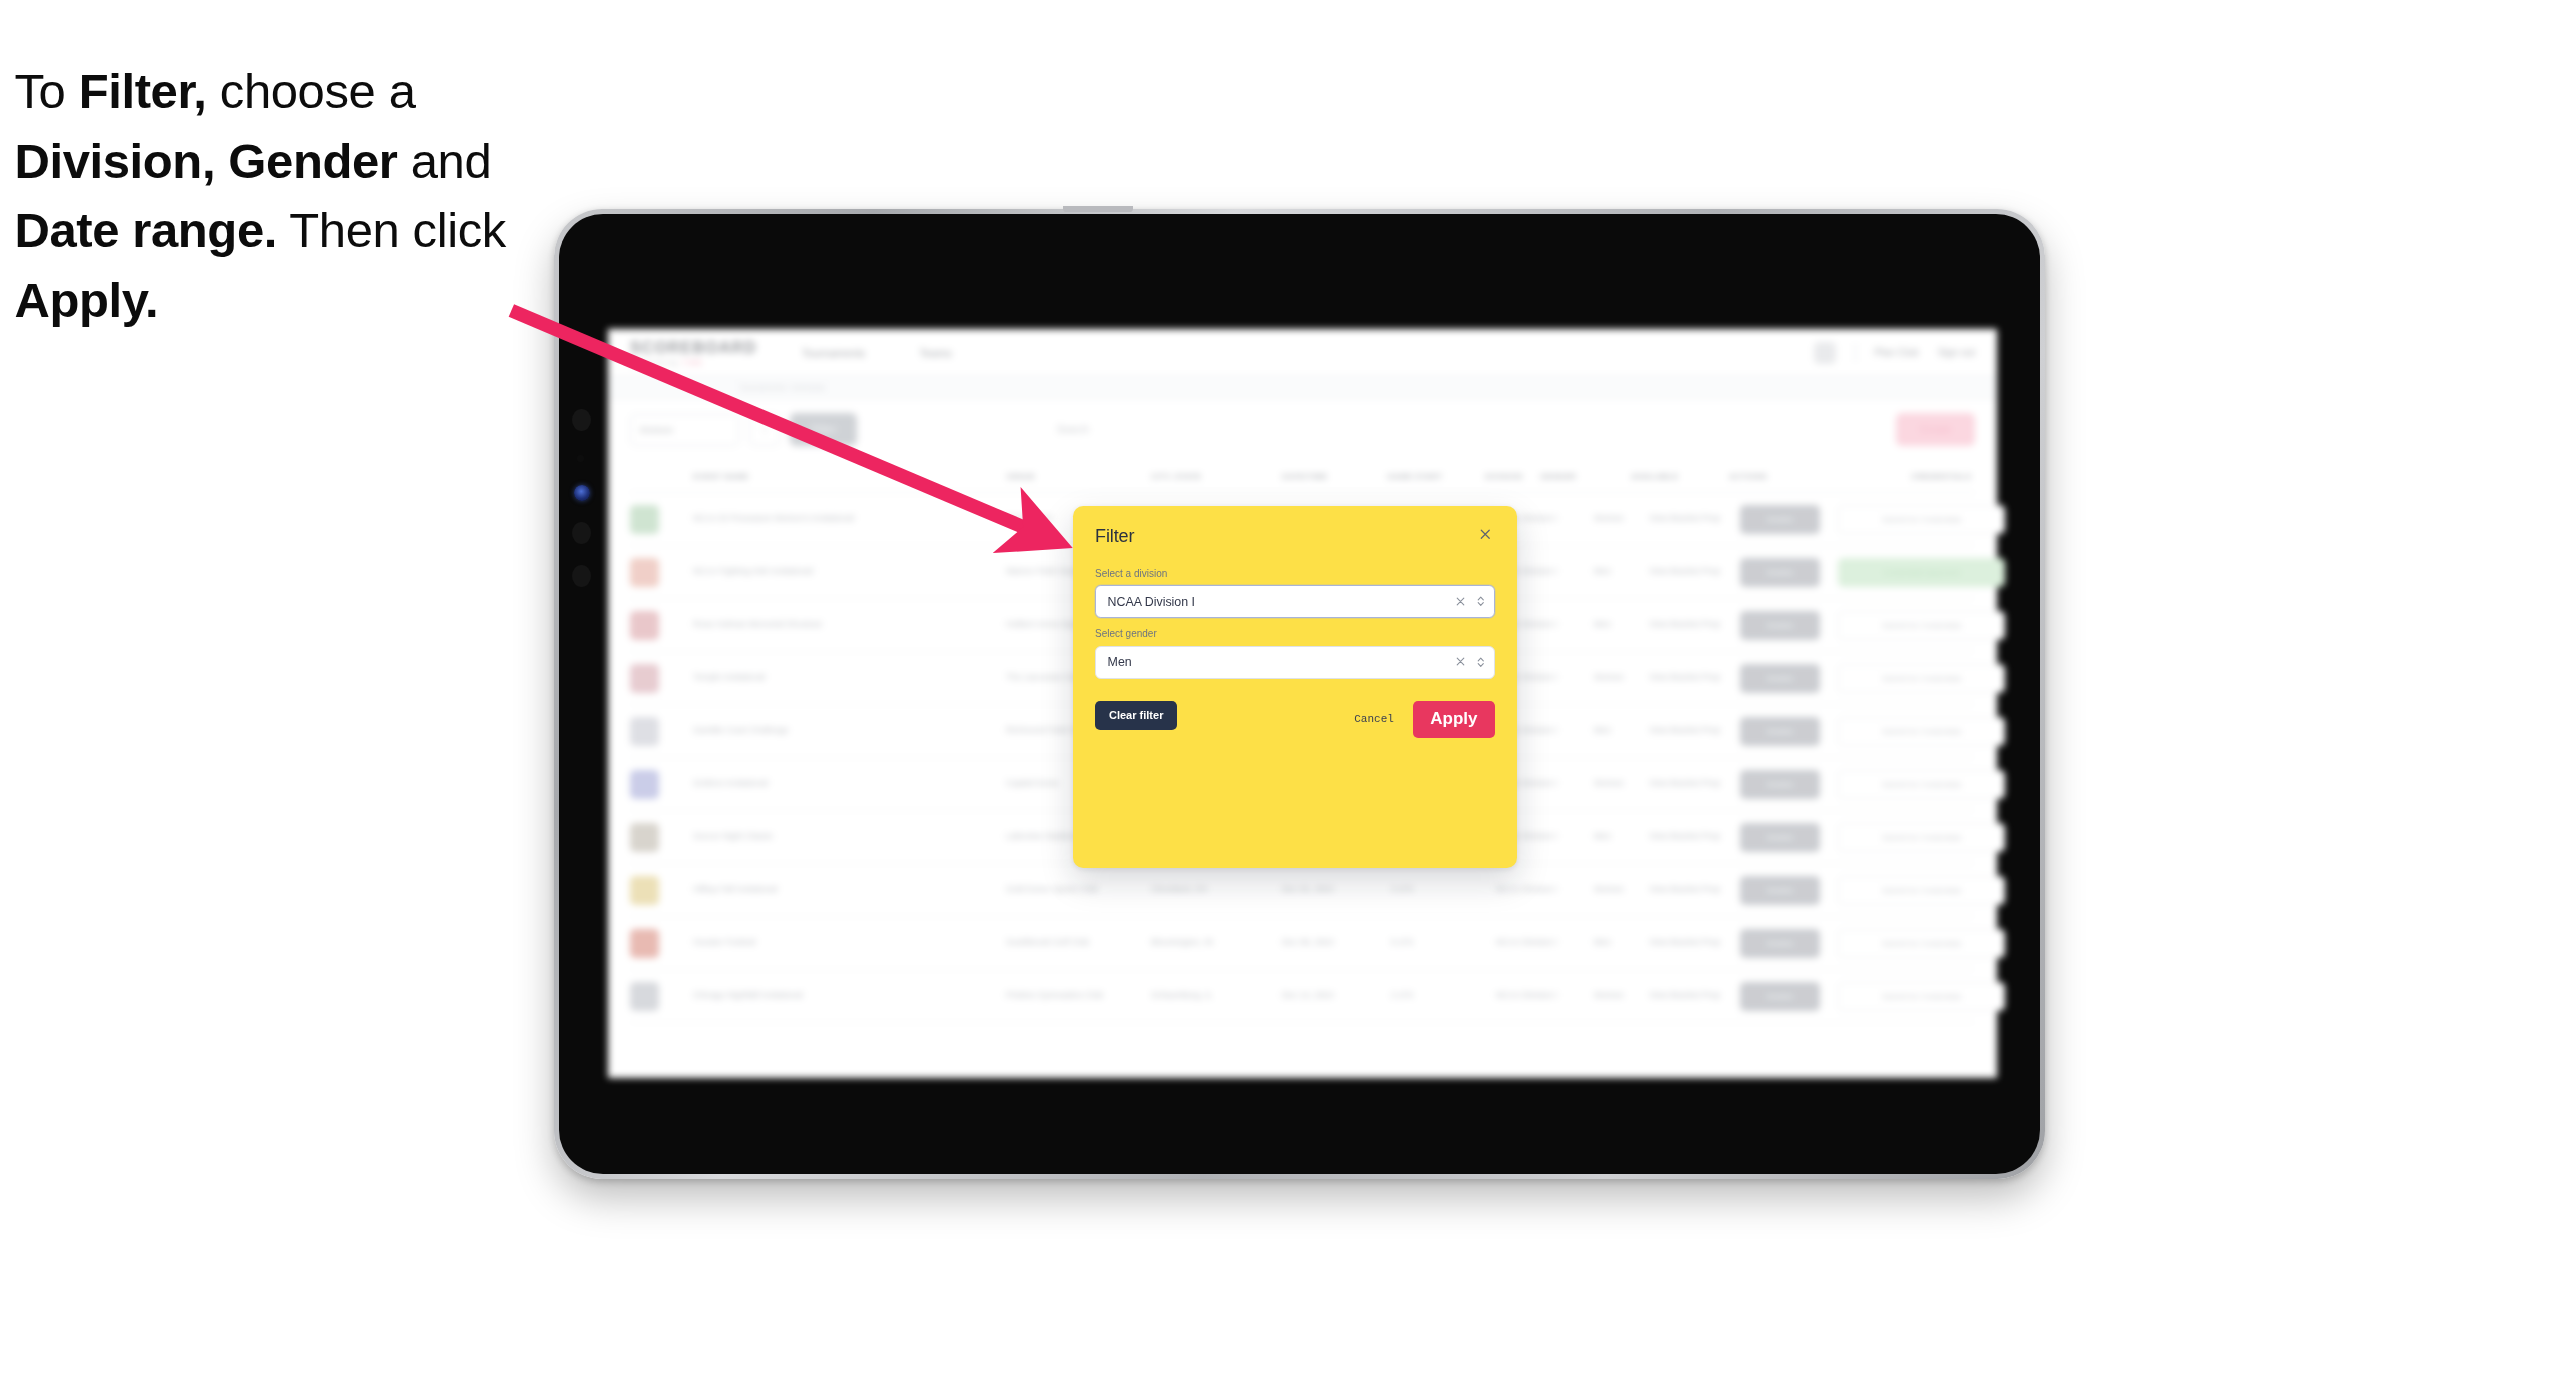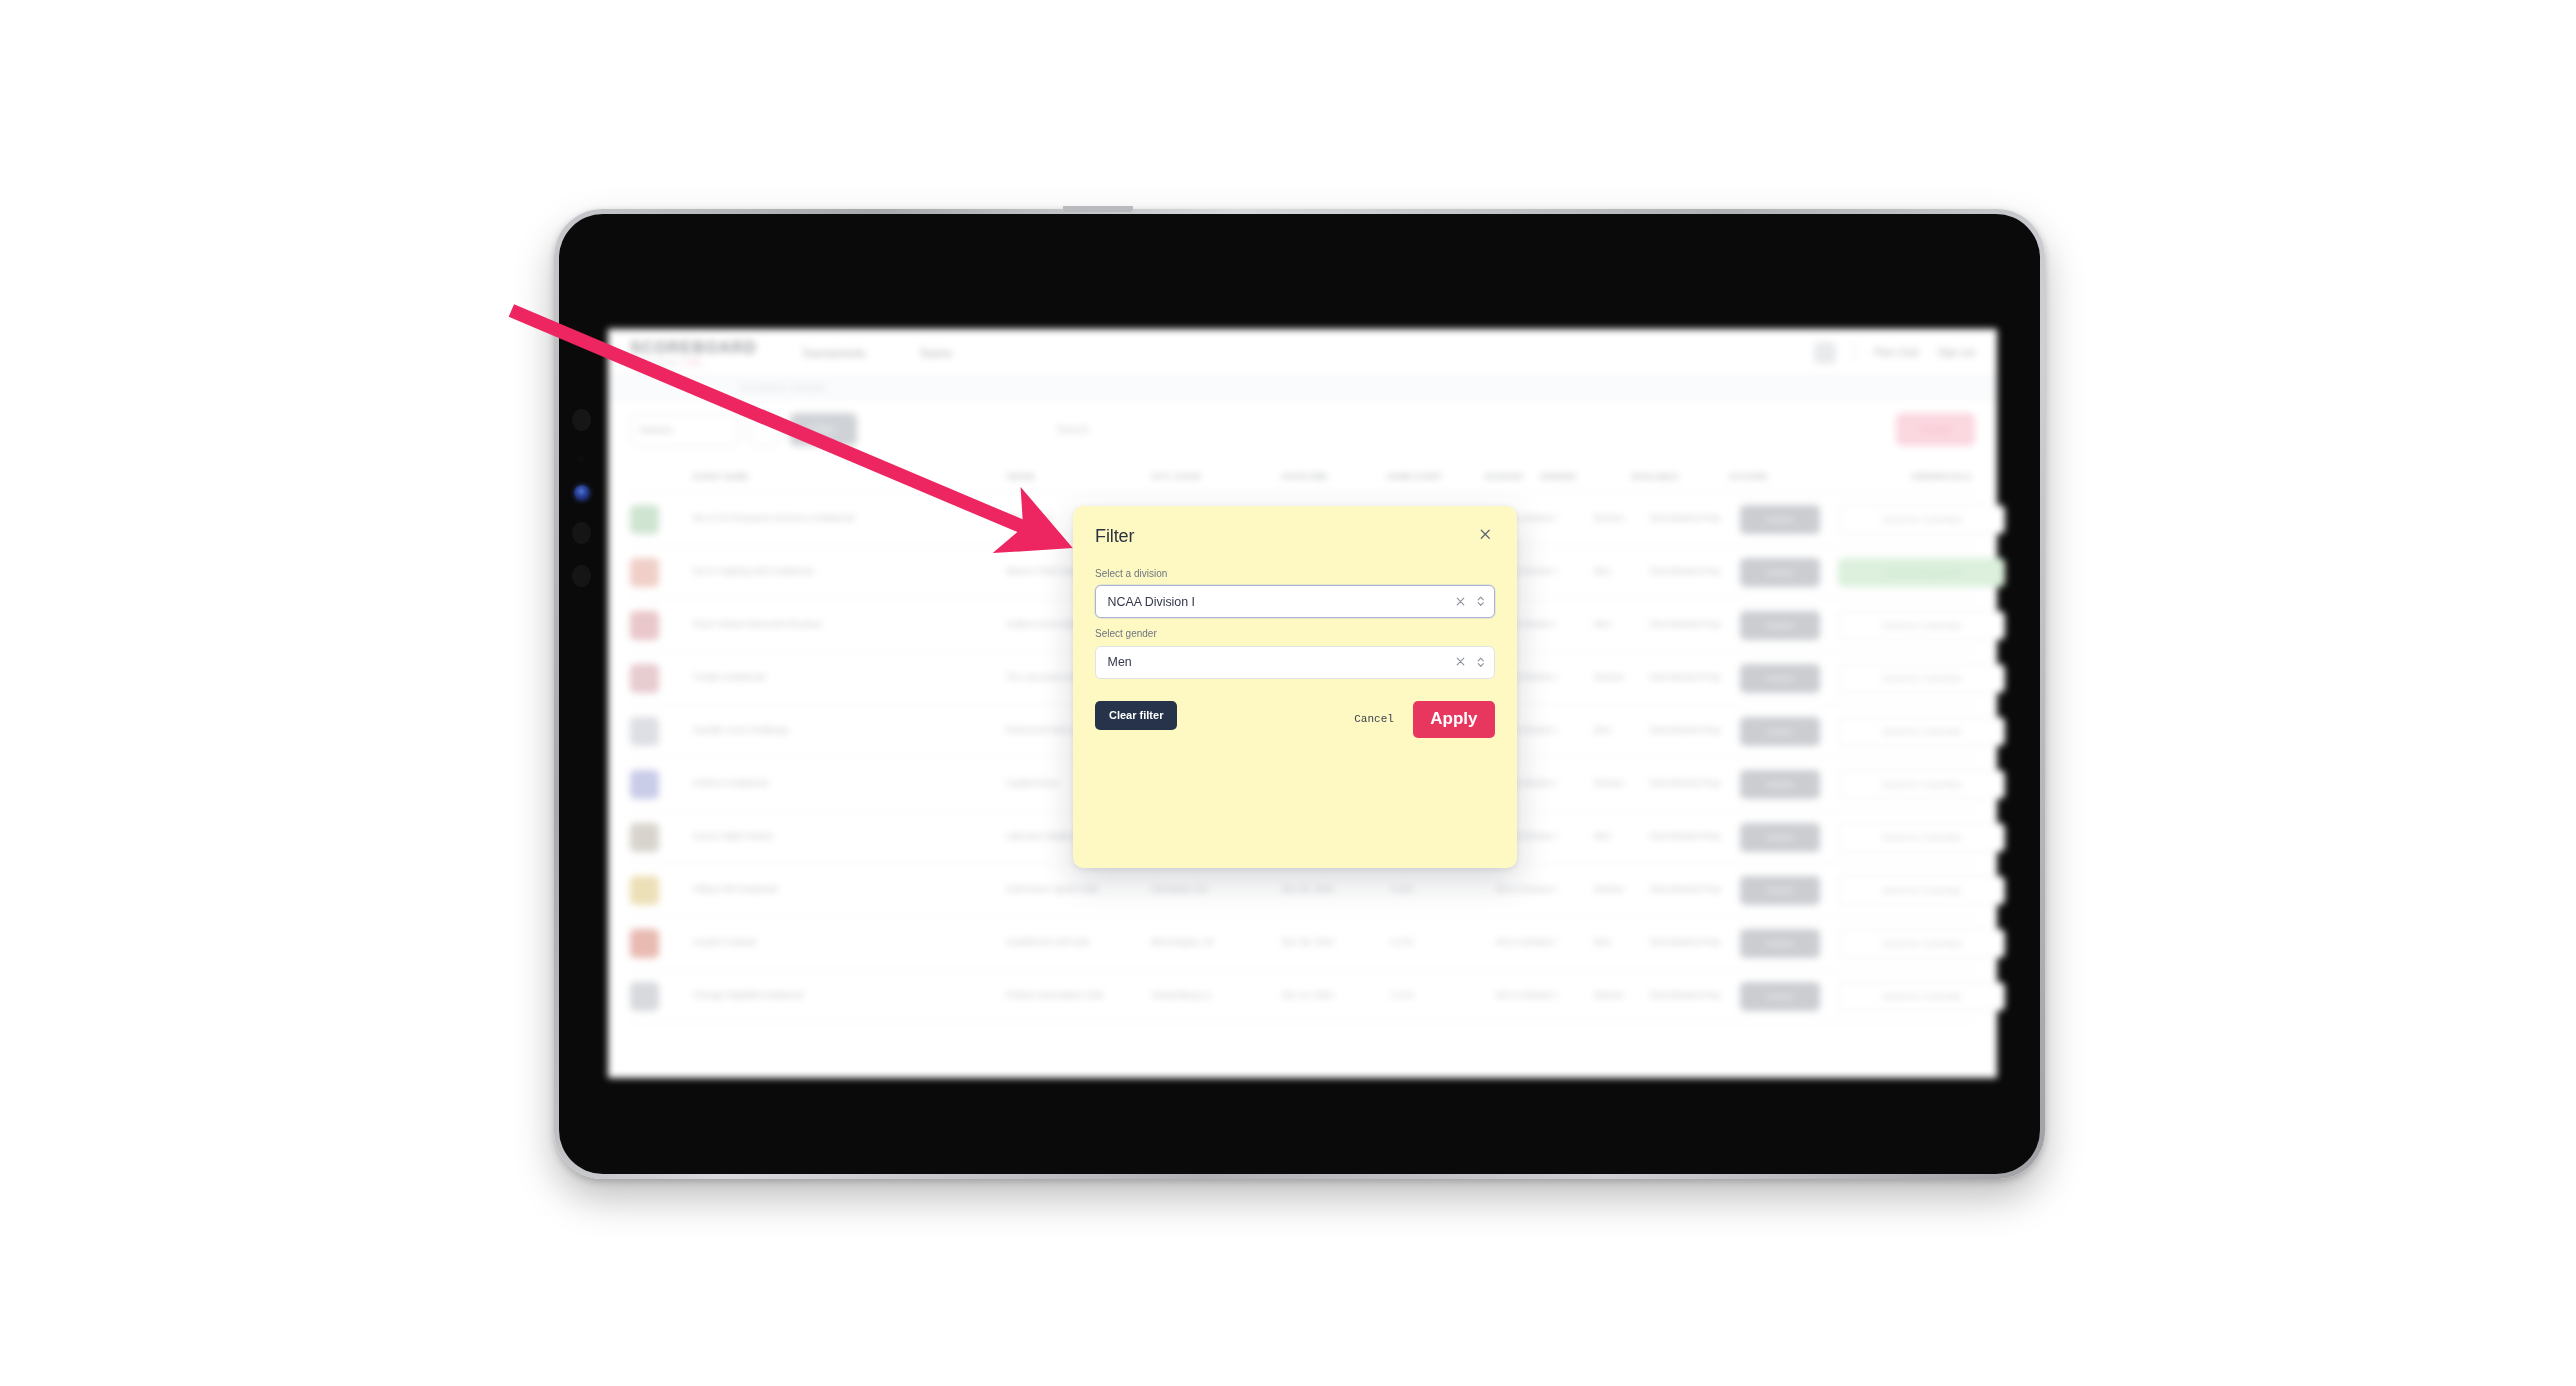--- a/index.html
+++ b/index.html
@@ -119,21 +119,21 @@
 
   
   #modal-overlay {
     position: absolute; left: 49px; top: 115px;
     width: 1389px; height: 749px;
     background: rgba(255,255,255,0.02);
   }
   #filter-modal {
     position: absolute; left: 1073px; top: 506px;
     width: 444px; height: 362px;
-    background: #fef9c3; border-radius: 10.2px;
+    background: #fde047; border-radius: 10.2px;
     box-shadow: 0 13px 33px rgba(20,24,40,.17), 0 1.5px 5.8px rgba(20,24,40,.08);
     padding: 20.4px 22px 19px 22px;
   }
   #modal-header { position: relative; height: 31px; }
   #modal-title { font-size: 18px; color: #2b3240; font-weight: 500; letter-spacing: -0.1px; }
   #modal-close {
     position: absolute; right: -2.9px; top: -4.4px; width: 25px; height: 25px;
     display:flex; align-items:center; justify-content:center;
     color:#6b7280; font-size: 18px; line-height:1; cursor:pointer;
     font-family:"Liberation Sans", sans-serif; font-weight:300;
@@ -171,20 +171,21 @@
   }
 
   
   #arrow-svg { position:absolute; left:0; top:0; width:2576px; height:1386px; pointer-events:none; }
 </style>
 </head>
 <body>
 
 <div id="stage">
 
+  <div id="callout"><span>To </span><b>Filter,</b><span> choose a </span><b>Division, Gender</b><span> and </span><b>Date range.</b><span> Then click </span><b>Apply.</b></div>
 
   <div id="tablet">
     <div id="top-nub"></div>
     <div id="tablet-screen-bezel">
 
       <div class="sensor" id="sensor-top"></div>
       <div class="sensor" id="sensor-mini"></div>
       <div class="sensor" id="sensor-led"></div>
       <div class="sensor" id="sensor-mid"></div>
       <div class="sensor" id="sensor-bottom"></div>

